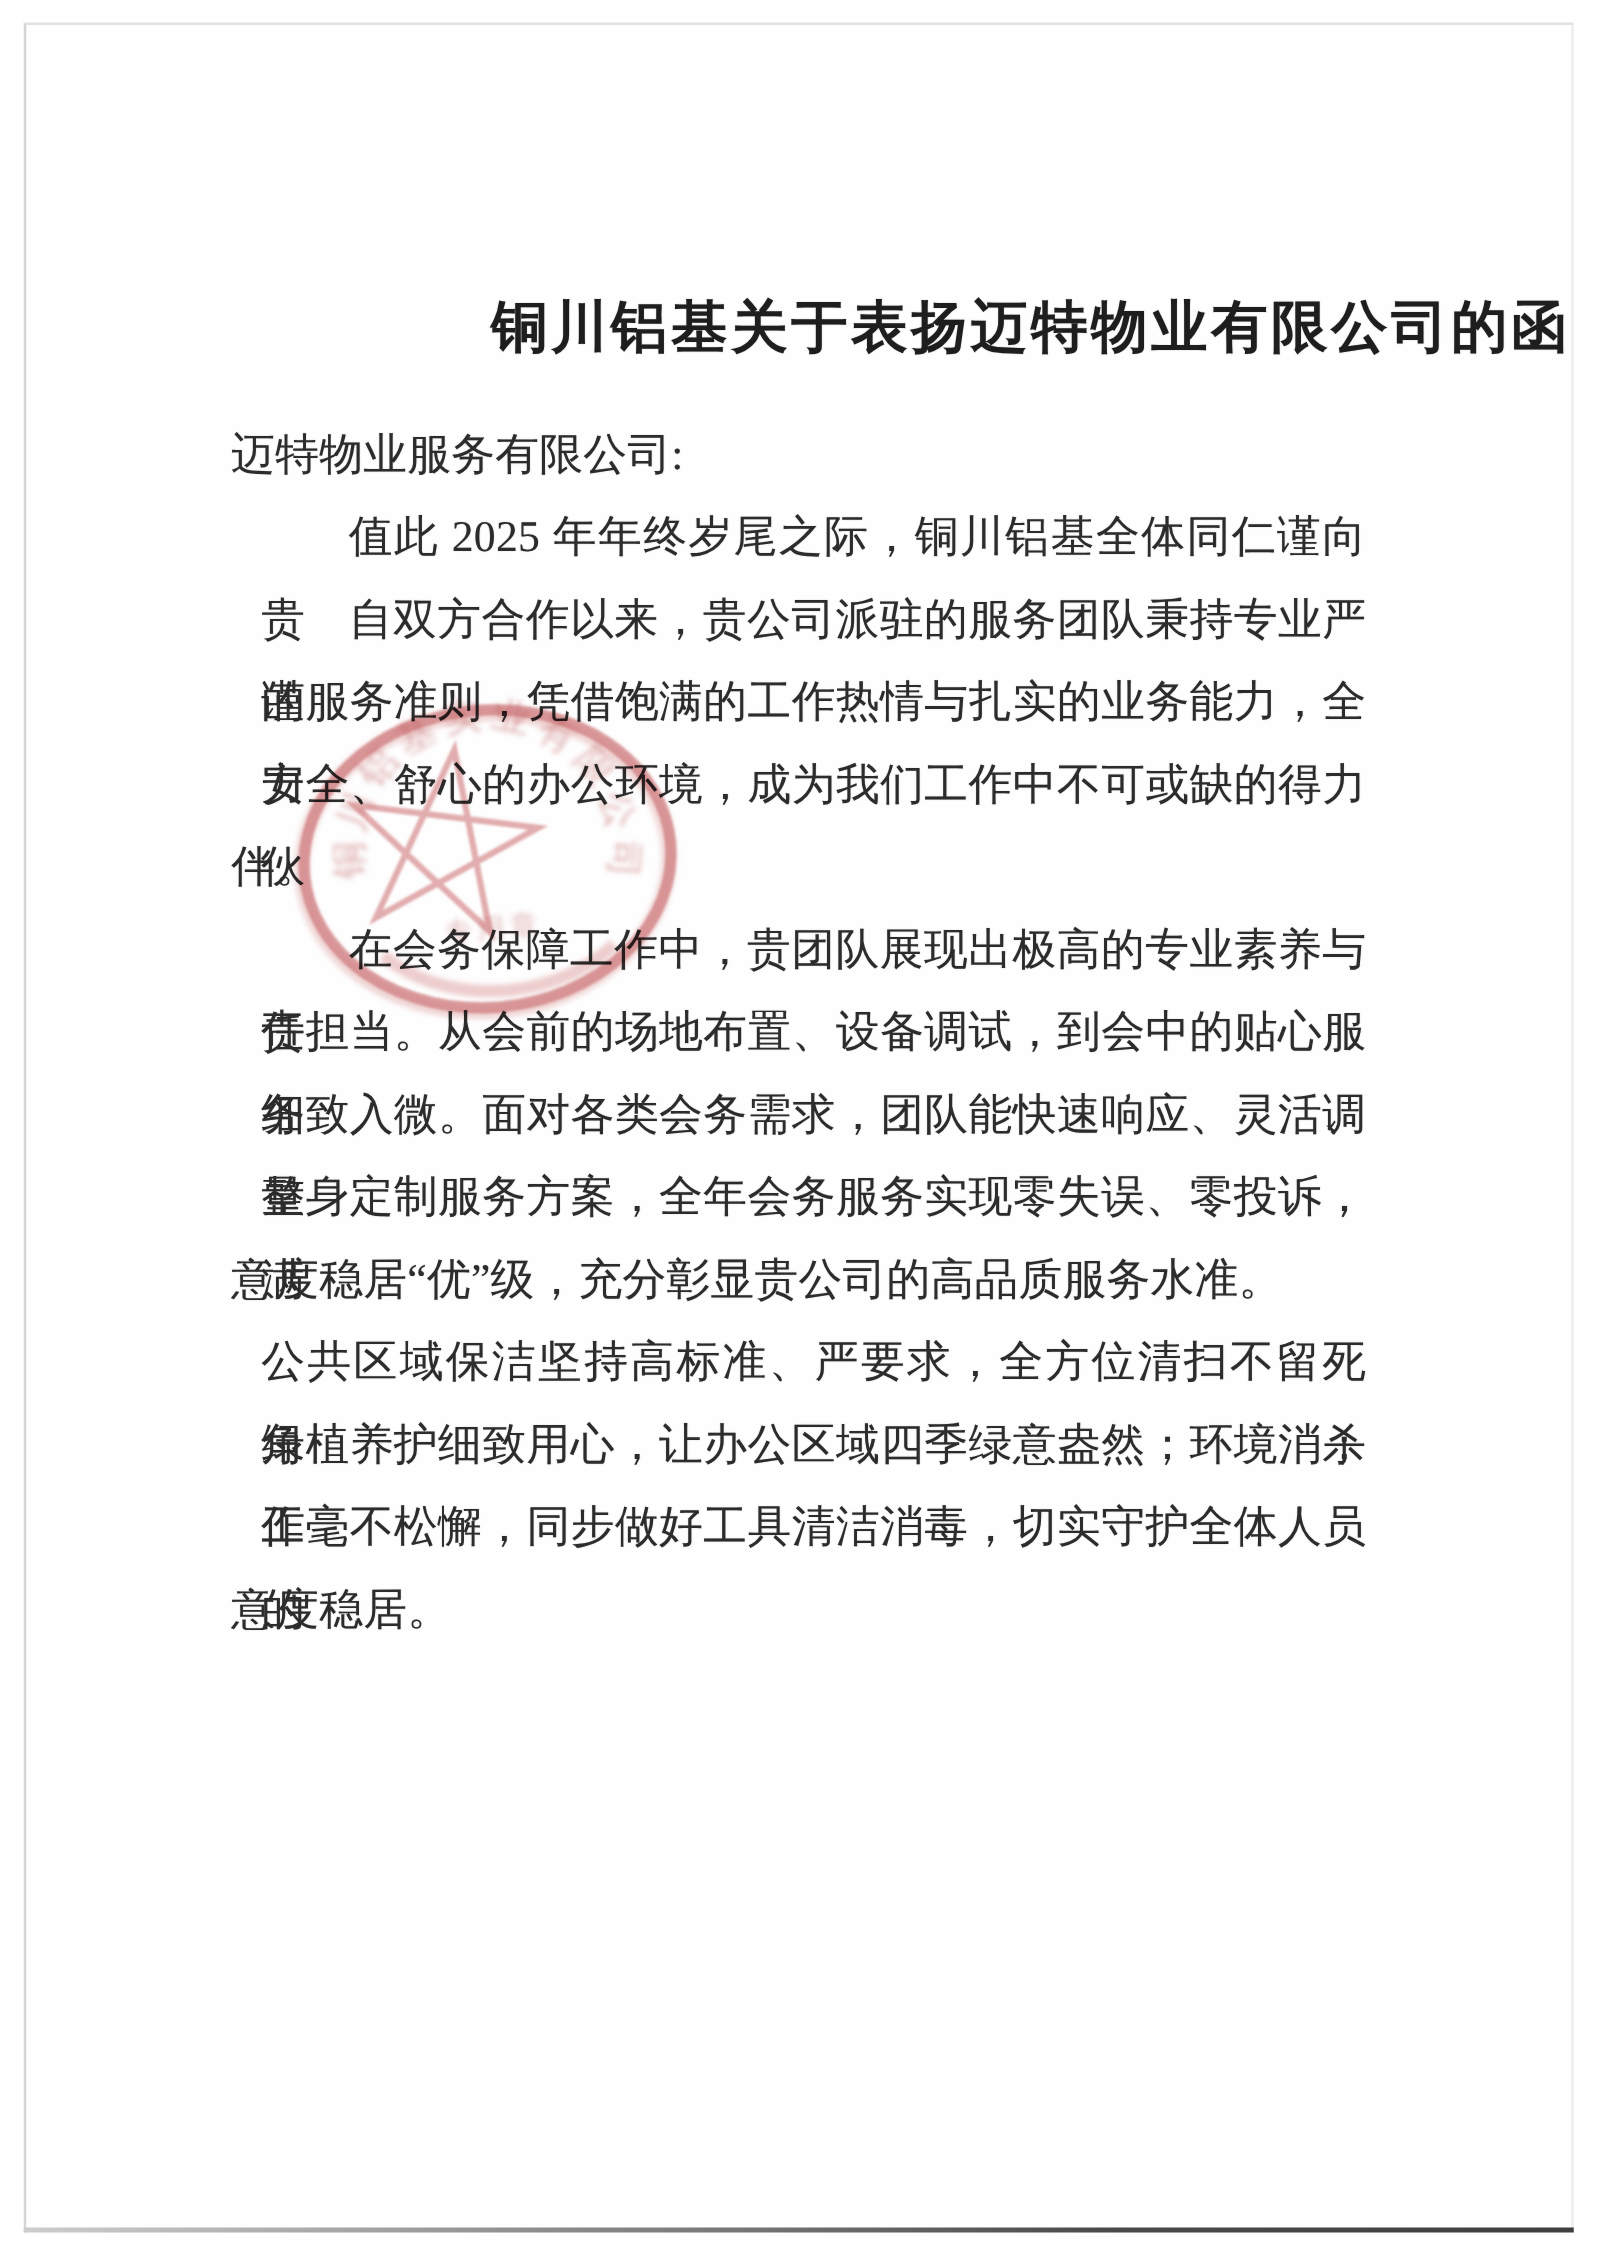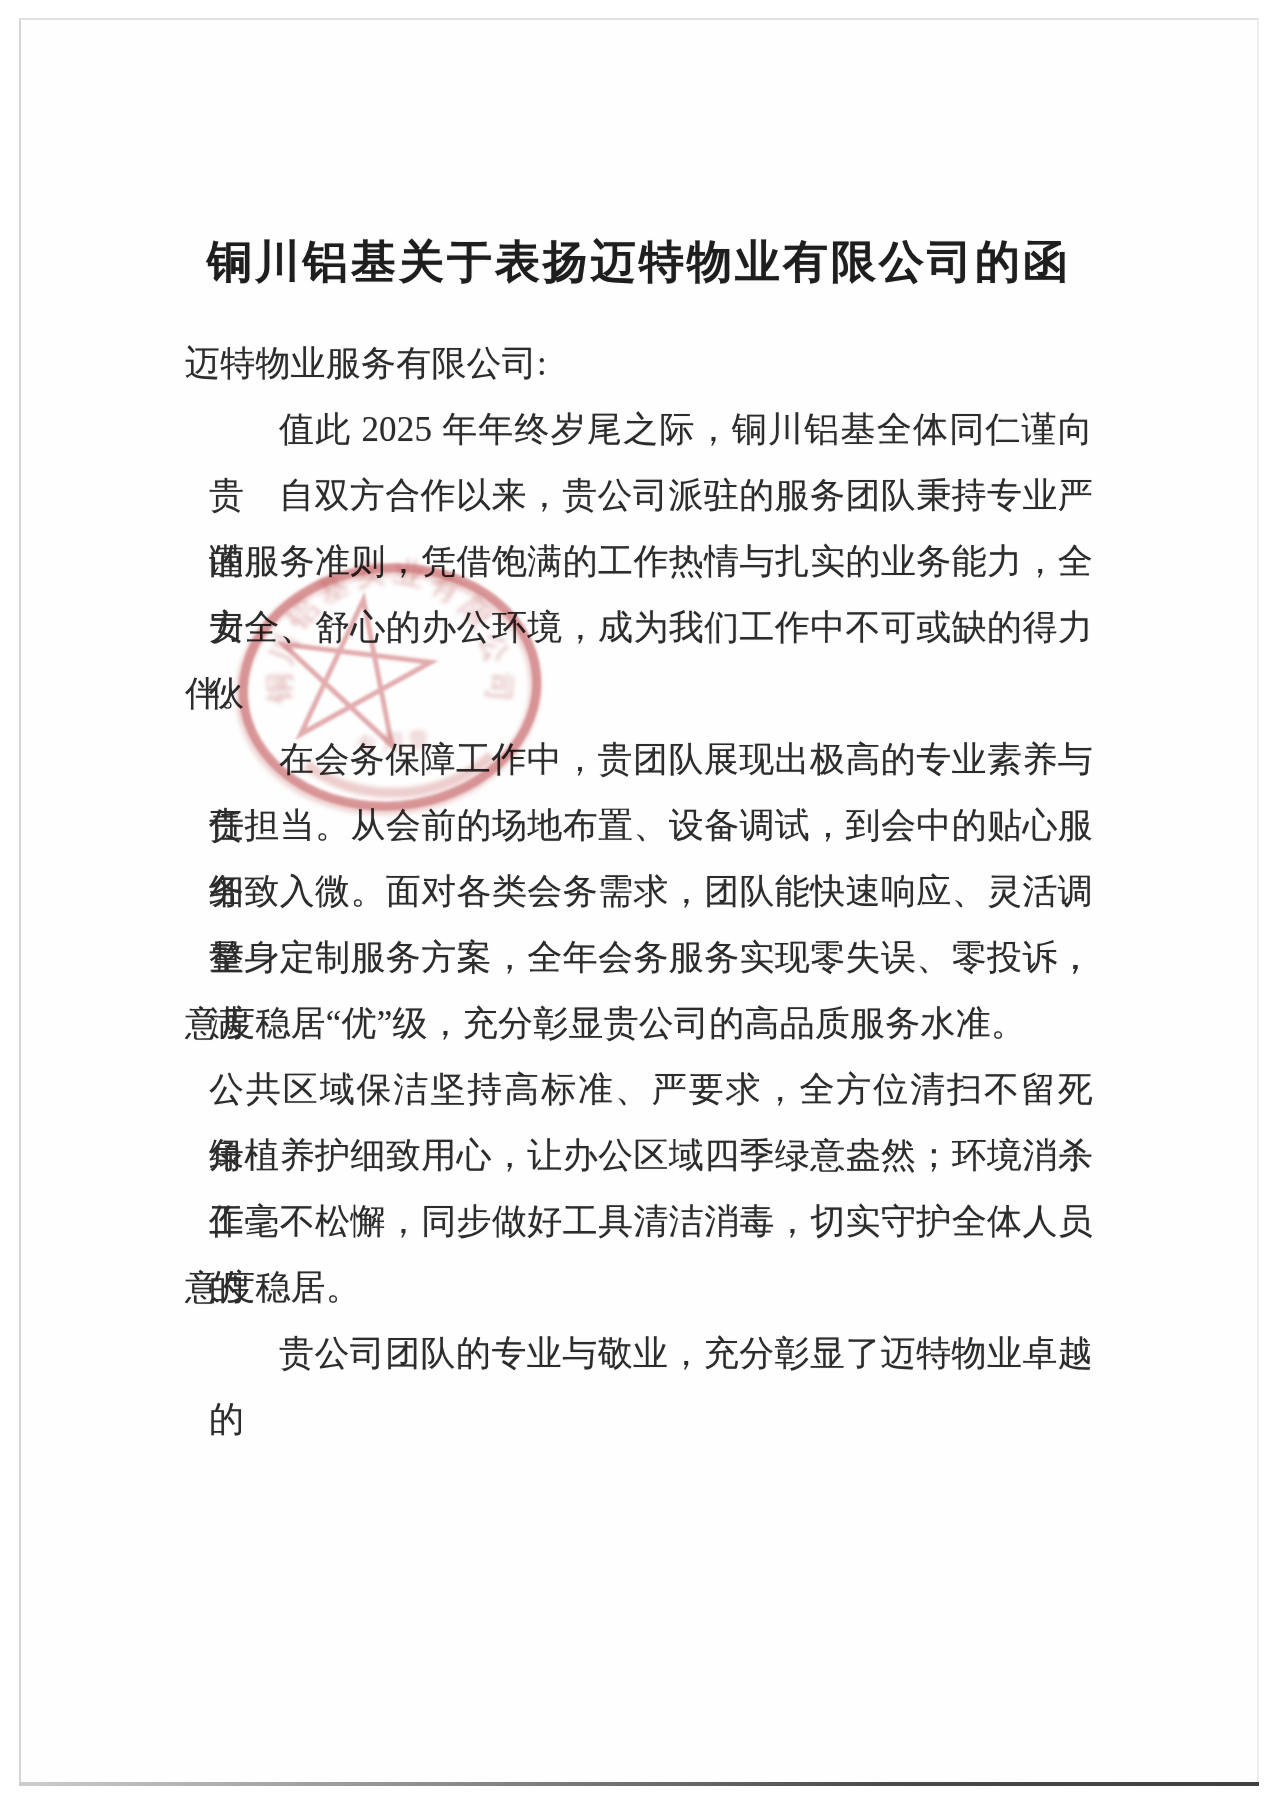--- a/index.html
+++ b/index.html
@@ -28,21 +28,21 @@
     bottom: 0;
     width: 1240px;
     height: 4px;
     background: linear-gradient(to right, #cdcdcd, #8a8a8a 35%, #4a4a4a 70%, #3f3f3f);
   }
   .doc-title {
     position: absolute;
     top: 212px;
     left: 0;
     width: 100%;
-    text-align: center;
+    text-align: right;
     font-family: "Liberation Sans", sans-serif;
     font-weight: 700;
     font-size: 45px;
     letter-spacing: 3px;
     color: #1e1e1e;
     text-shadow: 0 0 1px rgba(30,30,30,0.4);
     white-space: nowrap;
   }
   .doc-body {
     position: absolute;
@@ -93,21 +93,20 @@
       <div class="line">伴。</div>
       <div class="line indent full">在会务保障工作中，贵团队展现出极高的专业素养与责</div>
       <div class="line full">任担当。从会前的场地布置、设备调试，到会中的贴心服务、</div>
       <div class="line full">细致入微。面对各类会务需求，团队能快速响应、灵活调整，</div>
       <div class="line full">量身定制服务方案，全年会务服务实现零失误、零投诉，满</div>
       <div class="line">意度稳居“优”级，充分彰显贵公司的高品质服务水准。</div>
       <div class="line full">公共区域保洁坚持高标准、严要求，全方位清扫不留死角；</div>
       <div class="line full">绿植养护细致用心，让办公区域四季绿意盎然；环境消杀工</div>
       <div class="line full">作毫不松懈，同步做好工具清洁消毒，切实守护全体人员的</div>
       <div class="line">意度稳居。</div>
-      <div class="line indent full">贵公司团队的专业与敬业，充分彰显了迈特物业卓越的</div>
     </div>
 
   <svg class="seal" viewBox="0 0 320 270" xmlns="http://www.w3.org/2000/svg">
     <defs>
       <filter id="b1" x="-20%" y="-20%" width="140%" height="140%">
         <feGaussianBlur stdDeviation="1"></feGaussianBlur>
       </filter>
       <filter id="b2" x="-30%" y="-30%" width="160%" height="160%">
         <feGaussianBlur stdDeviation="2.3"></feGaussianBlur>
       </filter>

